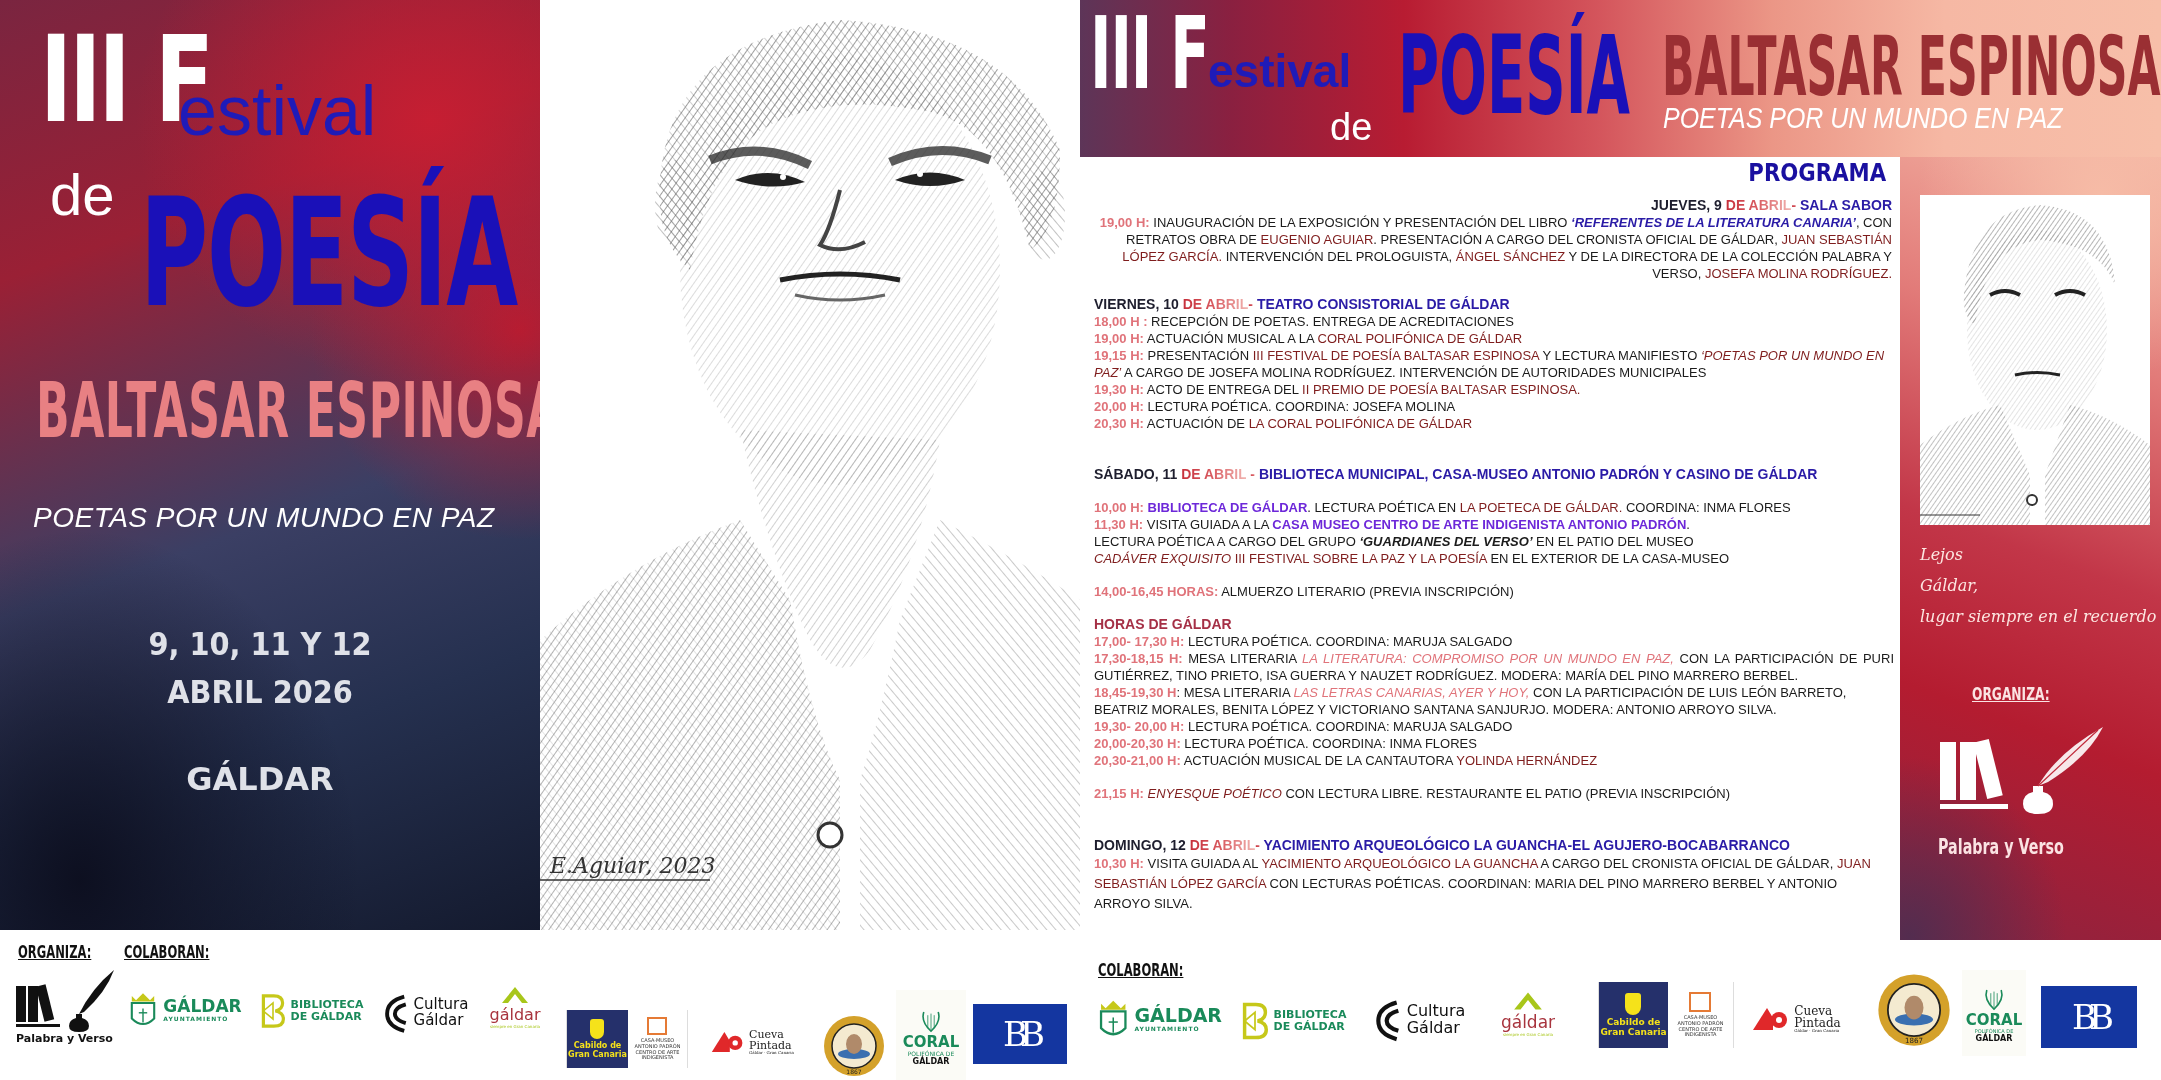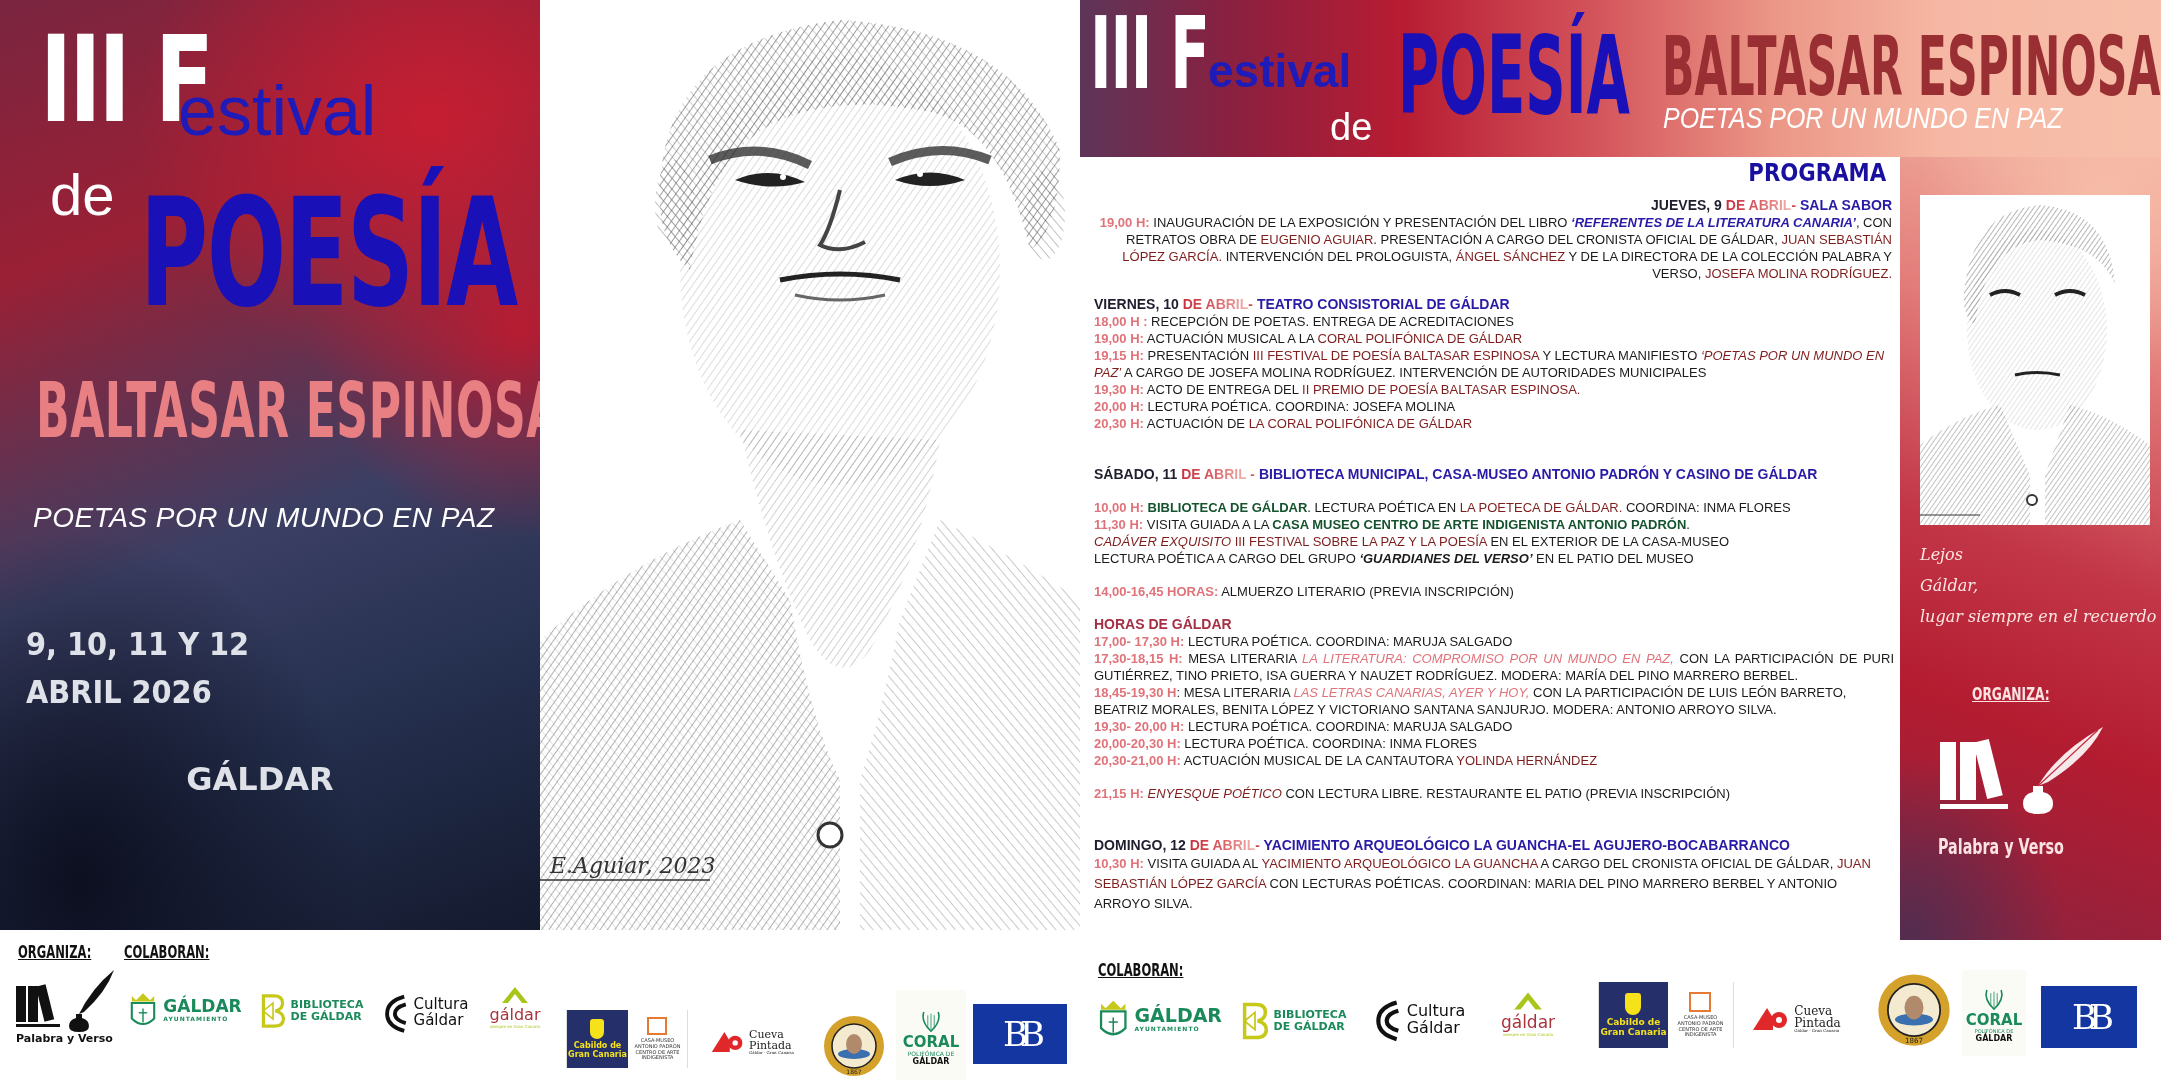--- a/index.html
+++ b/index.html
@@ -37,21 +37,21 @@
   .lp-baltasar {
     position: absolute; left: 36px; top: 373px; color: #e88083;
     font-family: "DejaVu Sans", sans-serif; font-weight: bold; font-size: 76px; line-height: 1;
     transform: scaleX(0.58); transform-origin: left top; letter-spacing: 1px; white-space: nowrap;
   }
   .lp-tagline {
     position: absolute; left: 33px; top: 502px; color: #ffffff;
     font-family: "Liberation Sans", sans-serif; font-style: italic; font-size: 28px; letter-spacing: 0.5px; white-space: nowrap;
   }
   .lp-dates {
-    position: absolute; left: 0; width: 520px; top: 620px; text-align: left; color: #dfe1e8;
+    position: absolute; left: 0; width: 520px; top: 620px; text-align: center; color: #dfe1e8;
     font-family: "DejaVu Sans", sans-serif; font-weight: bold; font-size: 32px; line-height: 48px;
   }
   .lp-dates span { display: block; transform: scaleX(0.9); }
   .lp-city {
     position: absolute; left: 0; width: 520px; top: 760px; text-align: center; color: #dfe1e8;
     font-family: "DejaVu Sans", sans-serif; font-weight: bold; font-size: 32px;
   }
 
   
   .portrait {
@@ -104,21 +104,21 @@
     transform: scaleX(0.85); transform-origin: right top;
   }
   .day { position: absolute; left: 12px; width: 800px; }
   .day-head { font-weight: bold; font-size: 14px; text-transform: uppercase; white-space: nowrap; }
   .day-head .dname { color: #1e1e2e; }
   .day-head .dmonth { background: linear-gradient(90deg, #c42a36, #d85a60 50%, #f1b4b0); -webkit-background-clip: text; background-clip: text; color: transparent; }
   .day-head .dvenue { color: #2a1ba6; }
   .ev { display: block; text-transform: uppercase; }
   .t { color: #e0737a; font-weight: bold; }
   .hl { color: #7f1d1d; }
-  .hlb { color: #14532d; font-weight: bold; }
+  .hlb { color: #6d28d9; font-weight: bold; }
   .it { font-style: italic; }
   .itb { font-style: italic; font-weight: bold; color: #2a1ba6; }
   .itk { font-style: italic; font-weight: bold; color: #1b1b1b; }
   .itp { font-style: italic; color: #e0737a; }
   .sub-head { color: #a53046; font-weight: bold; font-size: 14px; display: block; }
   .gap { display: block; height: 16px; }
 
   
   .rp-side {
     position: absolute; left: 1900px; top: 157px; width: 261px; height: 790px;
@@ -253,22 +253,22 @@
     <span class="ev"><span class="t">20,30 H:</span><span> ACTUACIÓN DE </span><span class="hl">LA CORAL POLIFÓNICA DE GÁLDAR</span></span>
   </div>
 
   <div class="day" style="top:309px; left:14px;">
     <div class="day-head">
       <span class="dname">SÁBADO, 11</span><span class="dmonth"> DE ABRIL</span><span class="dmonth"> - </span><span class="dvenue">BIBLIOTECA MUNICIPAL, CASA-MUSEO ANTONIO PADRÓN Y CASINO DE GÁLDAR</span>
     </div>
     <span class="gap"></span>
     <span class="ev"><span class="t">10,00 H:</span><span class="hlb"> BIBLIOTECA DE GÁLDAR</span><span>. LECTURA POÉTICA EN </span><span class="hl">LA POETECA DE GÁLDAR.</span><span> COORDINA: INMA FLORES</span></span>
     <span class="ev"><span class="t">11,30 H:</span><span> VISITA GUIADA A LA </span><span class="hlb">CASA MUSEO CENTRO DE ARTE INDIGENISTA ANTONIO PADRÓN</span><span>.</span></span>
+    <span class="ev"><span>LECTURA POÉTICA A CARGO DEL GRUPO </span><span class="itk">‘GUARDIANES DEL VERSO’</span><span>  EN EL PATIO DEL MUSEO</span></span>
     <span class="ev"><span class="hl it">CADÁVER EXQUISITO</span><span class="hl"> III FESTIVAL SOBRE LA PAZ Y LA POESÍA</span><span> EN EL EXTERIOR DE LA CASA-MUSEO</span></span>
-    <span class="ev"><span>LECTURA POÉTICA A CARGO DEL GRUPO </span><span class="itk">‘GUARDIANES DEL VERSO’</span><span>  EN EL PATIO DEL MUSEO</span></span>
     <span class="gap"></span>
     <span class="ev"><span class="t">14,00-16,45 HORAS:</span><span> ALMUERZO LITERARIO (PREVIA INSCRIPCIÓN)</span></span>
     <span class="gap"></span>
     <span class="sub-head">HORAS DE GÁLDAR</span>
     <span class="ev"><span class="t">17,00- 17,30 H:</span><span> LECTURA POÉTICA. COORDINA: MARUJA SALGADO</span></span>
     <span class="ev" style="text-align:justify;"><span class="t">17,30-18,15 H:</span><span> MESA LITERARIA </span><span class="itp">LA LITERATURA: COMPROMISO POR UN MUNDO EN PAZ,</span><span> CON LA PARTICIPACIÓN DE PURI GUTIÉRREZ, TINO PRIETO, ISA GUERRA Y NAUZET RODRÍGUEZ. MODERA: MARÍA DEL PINO MARRERO BERBEL.</span></span>
     <span class="ev"><span class="t">18,45-19,30 H</span><span>: MESA LITERARIA </span><span class="itp">LAS LETRAS CANARIAS, AYER Y HOY,</span><span> CON LA PARTICIPACIÓN DE LUIS LEÓN BARRETO, BEATRIZ MORALES, BENITA LÓPEZ Y VICTORIANO SANTANA SANJURJO. MODERA: ANTONIO ARROYO SILVA.</span></span>
     <span class="ev"><span class="t">19,30- 20,00 H:</span><span> LECTURA POÉTICA. COORDINA: MARUJA SALGADO</span></span>
     <span class="ev"><span class="t">20,00-20,30 H:</span><span> LECTURA POÉTICA. COORDINA: INMA FLORES</span></span>
     <span class="ev"><span class="t">20,30-21,00 H:</span><span> ACTUACIÓN MUSICAL DE LA CANTAUTORA </span><span class="hl">YOLINDA HERNÁNDEZ</span></span>

